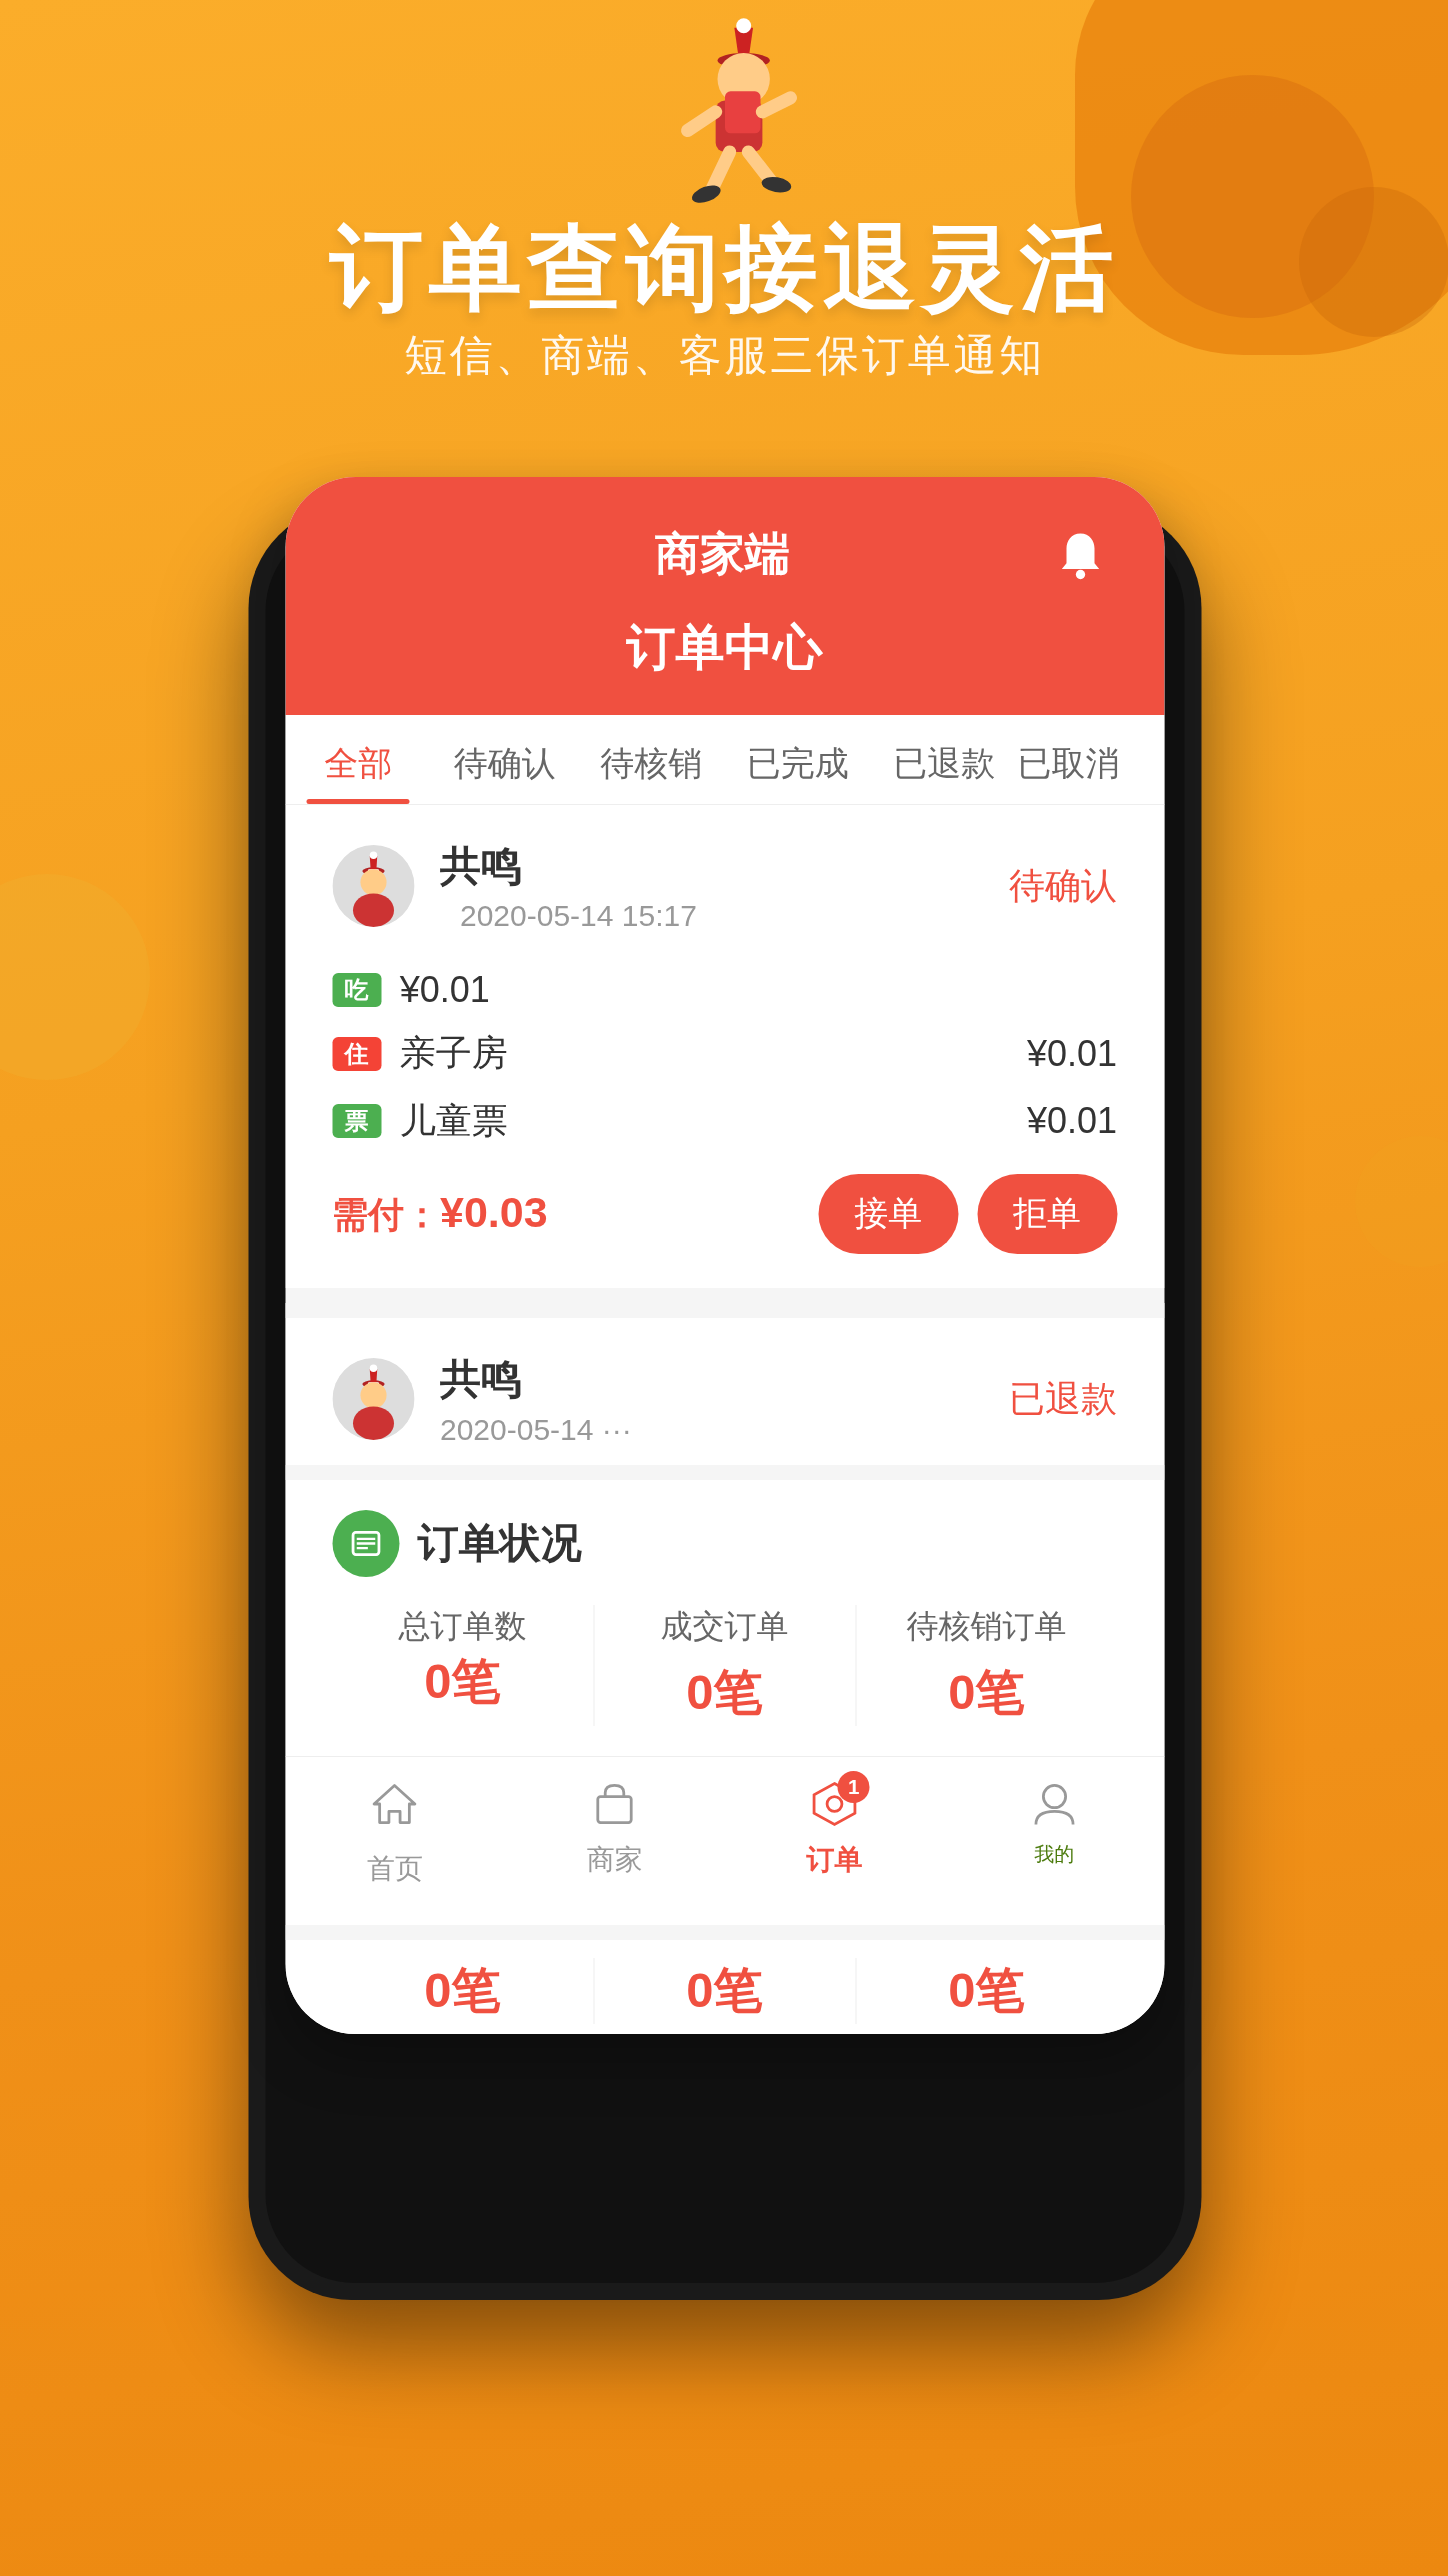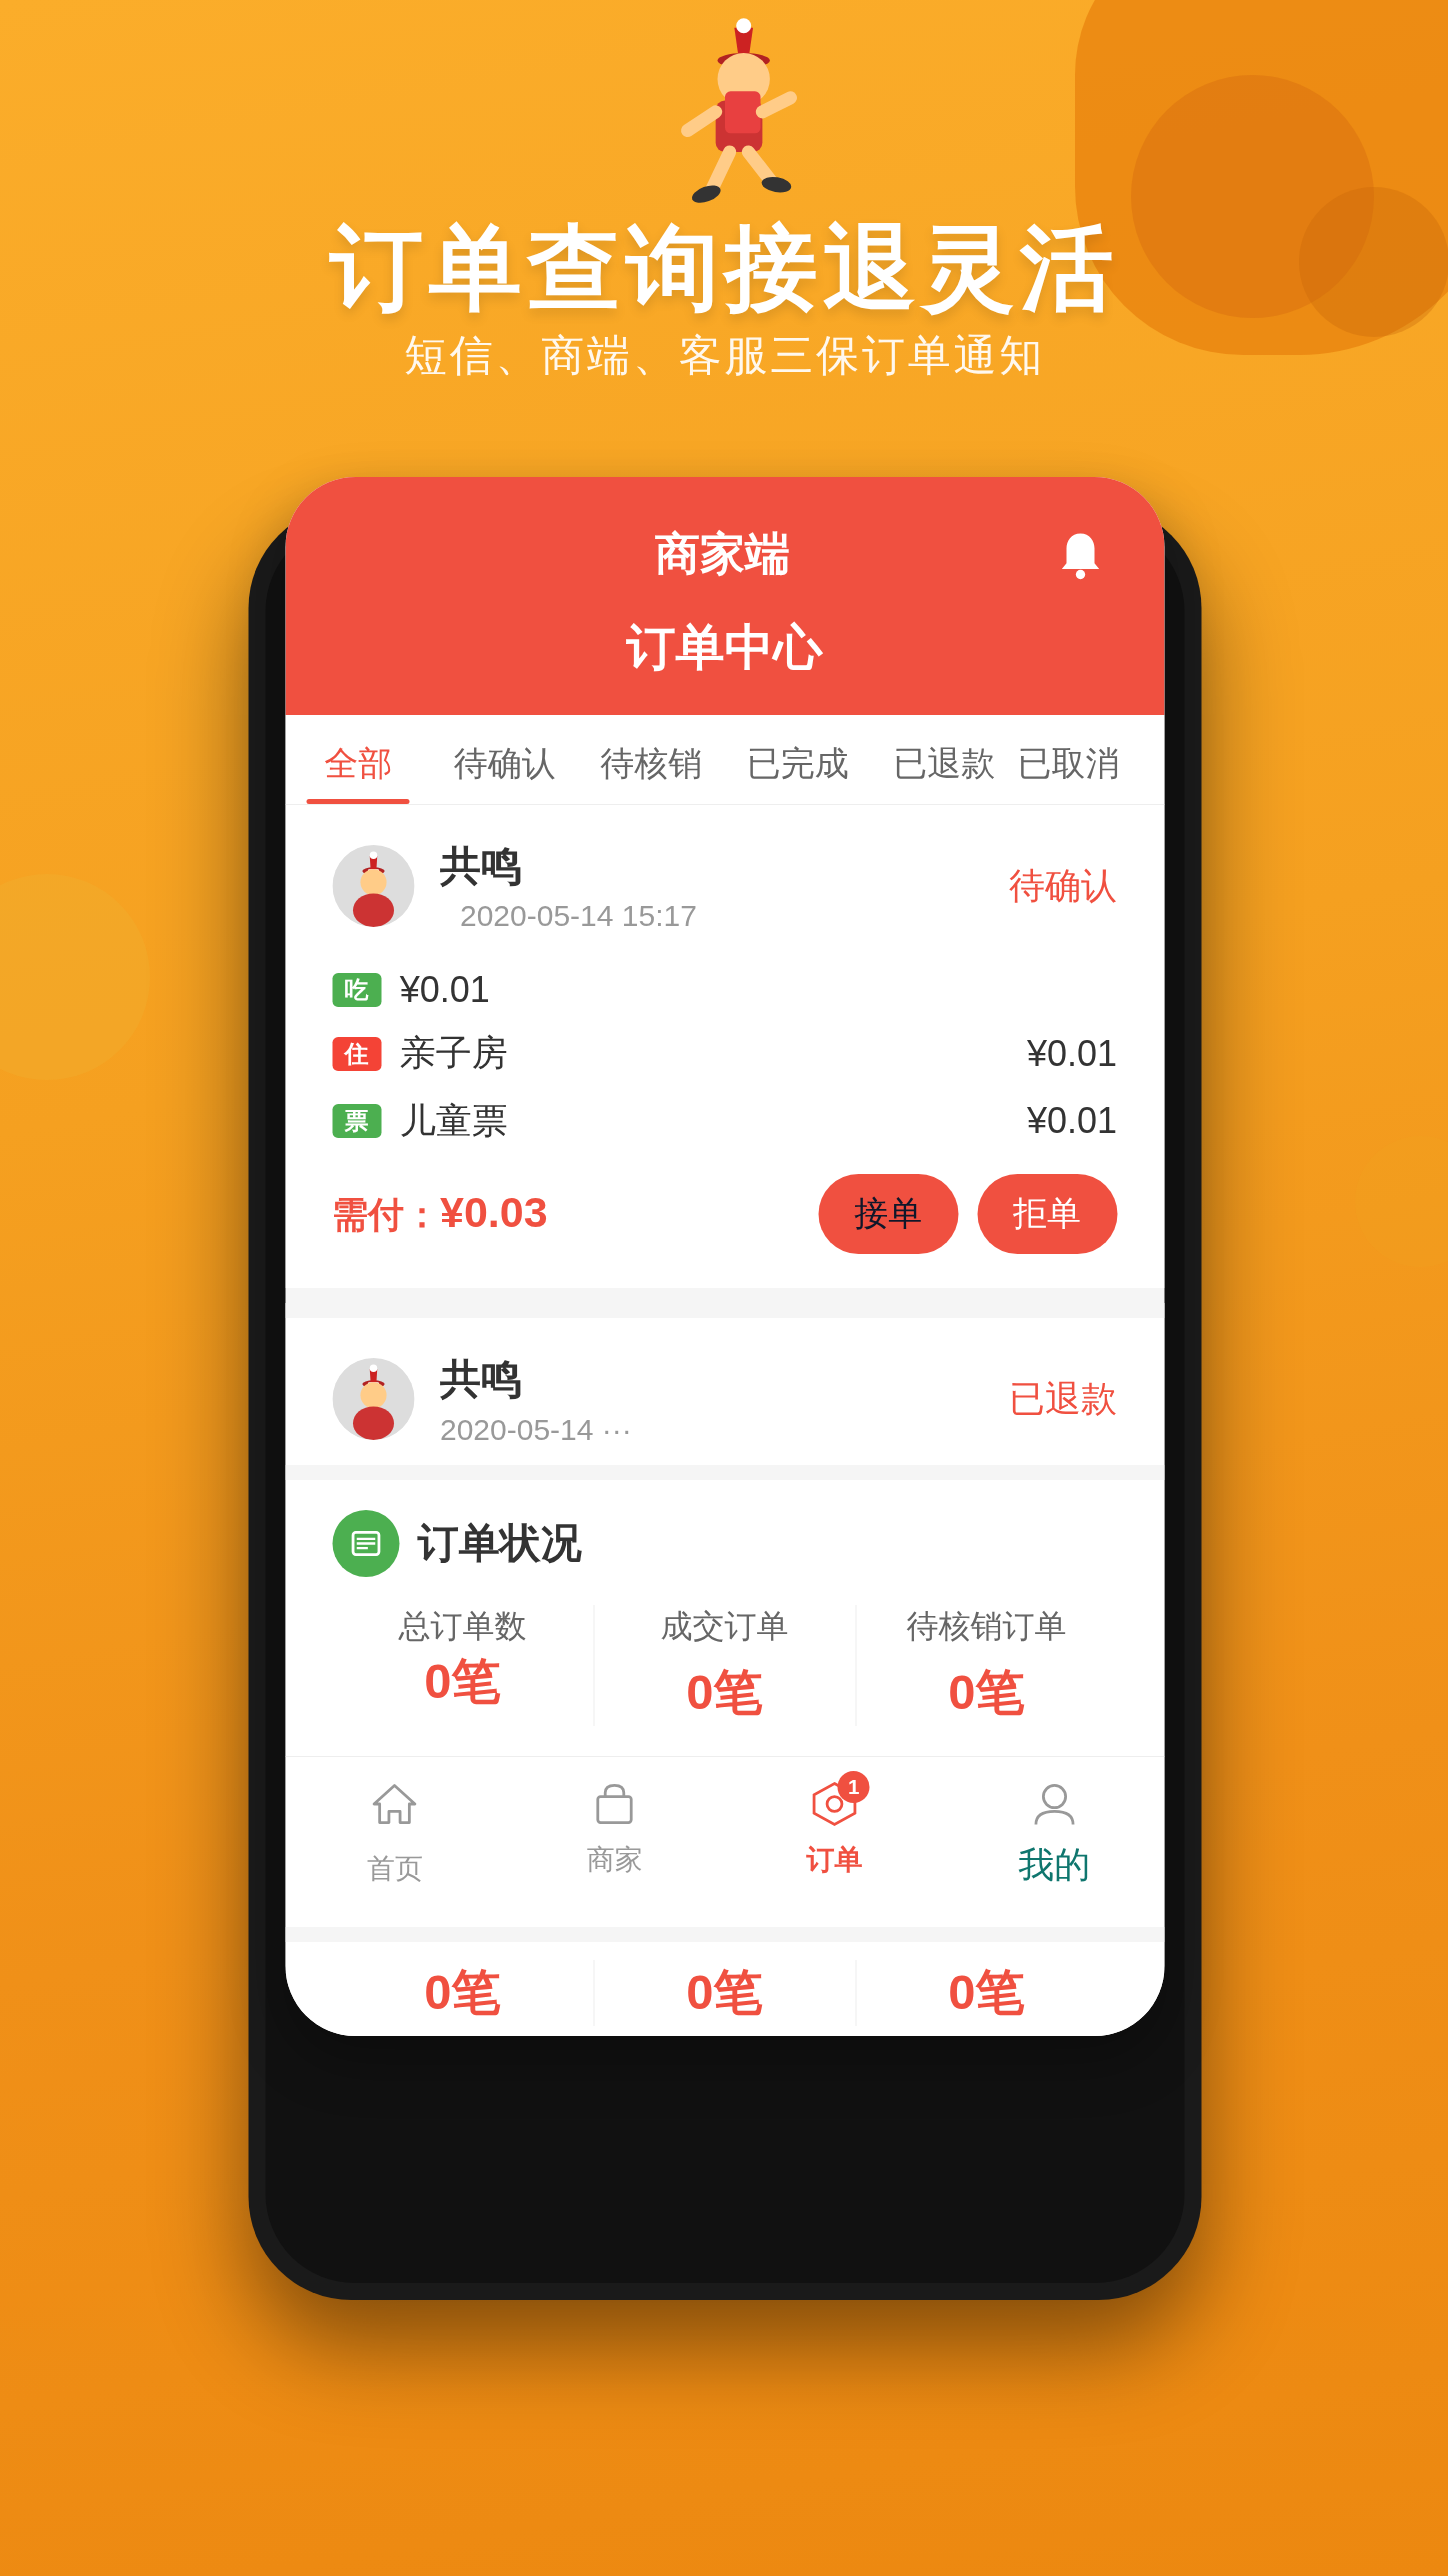--- a/index.html
+++ b/index.html
@@ -141,21 +141,21 @@
             <div style="flex:1;font-size:36px;color:#333;">儿童票</div>
             <div style="font-size:36px;color:#333;">¥0.01</div>
           </div>
         </div>
 
         <div style="display:flex;align-items:center;justify-content:space-between;margin-top:18.7px;">
           <div style="font-size:36px;color:#F05040;font-weight:600;">
             <span>需付：</span><span style="font-size:43px;font-weight:800;">¥0.03</span>
           </div>
           <div style="display:flex;gap:18.7px;">
-            <button style="padding:17px 36px;border-radius:47px;font-size:34px;color:#0f172a;border:none;background:#F05040;cursor:pointer;">接单</button>
+            <button style="padding:17px 36px;border-radius:47px;font-size:34px;color:#ffffff;border:none;background:#F05040;cursor:pointer;">接单</button>
             <button style="padding:17px 36px;border-radius:47px;font-size:34px;color:#fff;border:none;background:#F05040;cursor:pointer;">拒单</button>
           </div>
         </div>
       </div>
 
       <div style="background:#fff;padding:34px 47px 18.7px;border-top:15px solid #F5F5F5;">
         <div style="display:flex;align-items:center;">
           <div style="width:82px;height:82px;border-radius:50%;background:#eee;overflow:hidden;margin-right:26px;flex-shrink:0;display:flex;align-items:center;justify-content:center;">
             <svg width="82" height="82" viewBox="0 0 88 88" xmlns="http://www.w3.org/2000/svg">
               <circle cx="44" cy="44" r="44" fill="#ddd"></circle>
@@ -235,21 +235,21 @@
           <div style="font-size:28px;color:#F05040;font-weight:600;">订单</div>
         </div>
 
         <div style="flex:1;display:flex;flex-direction:column;align-items:center;cursor:pointer;">
           <div style="margin-bottom:7.5px;">
             <svg width="52" height="52" viewBox="0 0 56 56" xmlns="http://www.w3.org/2000/svg">
               <circle cx="28" cy="20" r="12" fill="none" stroke="#999" stroke-width="3"></circle>
               <path d="M8 50 Q8 36 28 36 Q48 36 48 50" fill="none" stroke="#999" stroke-width="3"></path>
             </svg>
           </div>
-          <div style="font-size:36px;color:#0f766e;">我的</div>
+          <div style="font-size:20px;color:#4d7c0f;">我的</div>
         </div>
       </div>
 
       <div style="background:#fff;display:flex;text-align:center;padding:18.7px 47px 9.3px;border-top:15px solid #F5F5F5;">
         <div style="flex:1;">
           <div style="font-size:49px;font-weight:800;color:#F05040;">0笔</div>
         </div>
         <div style="flex:1;border-left:0.9px solid #eee;border-right:0.9px solid #eee;">
           <div style="font-size:49px;font-weight:800;color:#F05040;">0笔</div>
         </div>

